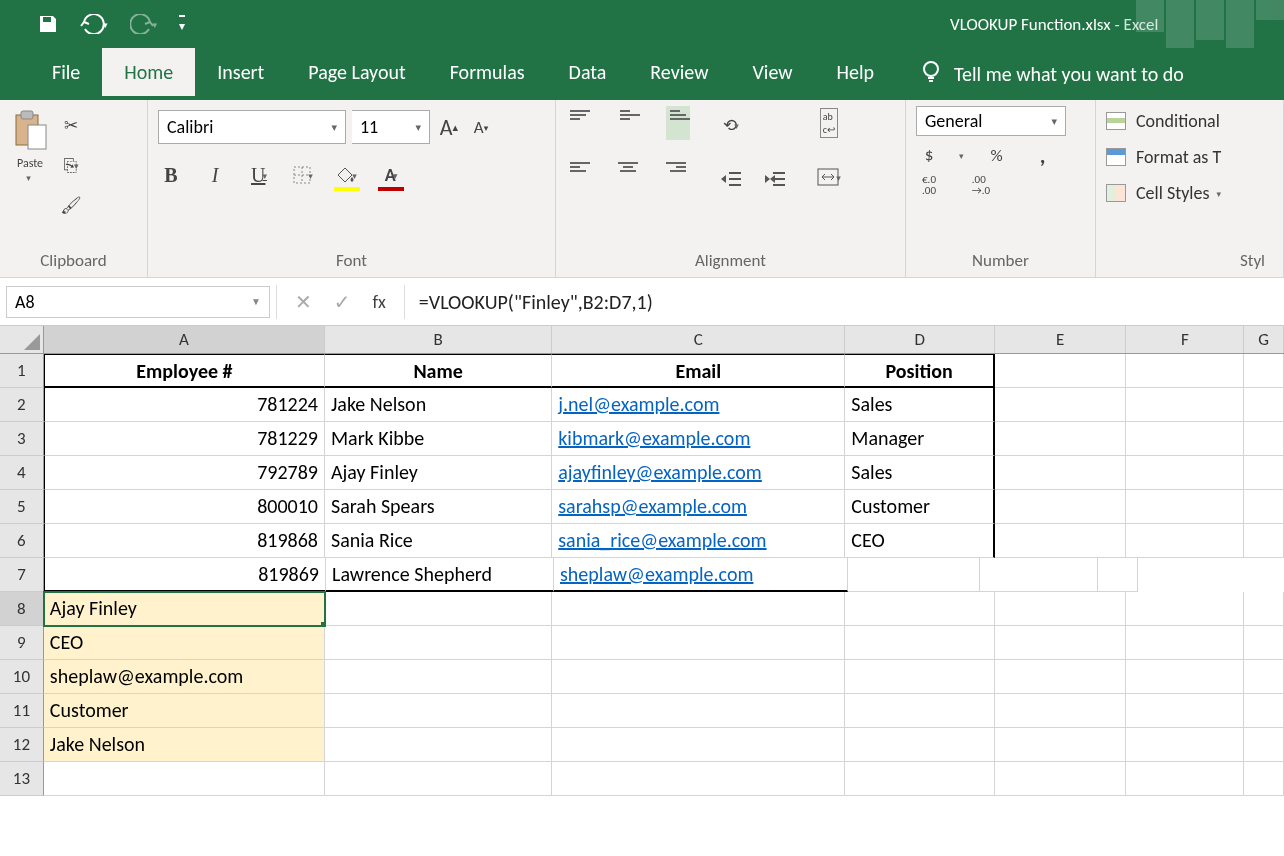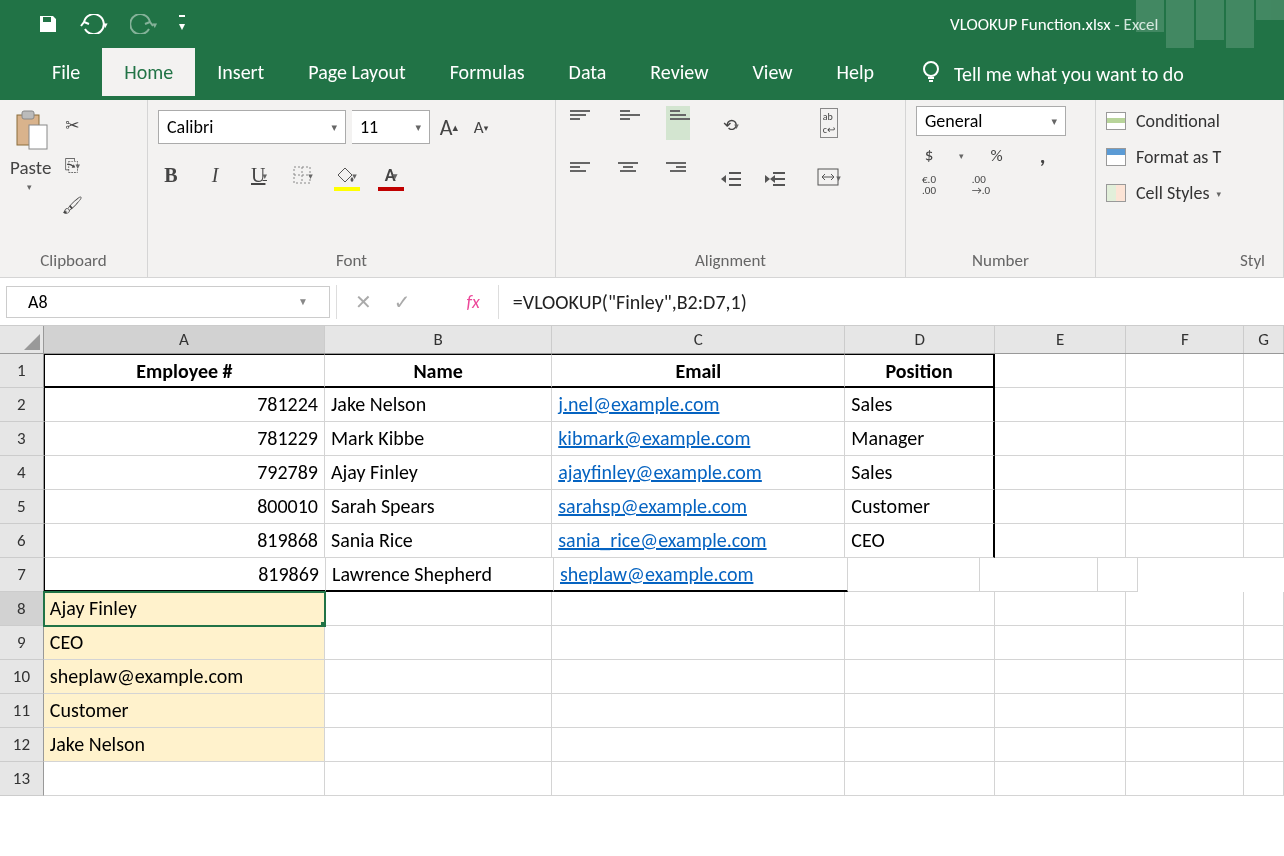--- a/index.html
+++ b/index.html
@@ -45,23 +45,23 @@
 .align-btn { display: flex; flex-direction: column; gap: 2px; cursor: pointer; padding: 4px; }
 .align-btn.sel { background: #d3e5d0; }
 .ln { height: 2px; background: #666; }
 .ln.s { width: 10px; } .ln.m { width: 16px; } .ln.l { width: 20px; }
 .styles-list { display: flex; flex-direction: column; gap: 14px; align-items: flex-start; padding-top: 4px;}
 .style-item { display: flex; gap: 10px; align-items: center; font-size: 18px; color: #333; cursor: pointer; white-space: nowrap;}
 .style-icon { width: 20px; height: 18px; background: linear-gradient(#fff 30%, #b8d49a 30% 65%, #fff 65%); border: 1px solid #999; }
 
 
 .fbar { height: 48px; border-bottom: 1px solid #ccc; display: flex; align-items: center; background: #fff;}
-.namebox { width: 324px; border: 1px solid #ccc; height: 32px; margin: 0 6px; display: flex; align-items: center; padding: 0 21px; font-size: 18px; justify-content: space-between; }
+.namebox { width: 264px; border: 1px solid #ccc; height: 32px; margin: 0 6px; display: flex; align-items: center; padding: 0 8px; font-size: 18px; justify-content: space-between; }
 .fx-btns { display: flex; gap: 22px; padding: 0 18px; color: #aaa; align-items: center;}
-.fx-btns span:last-child { color: #ec4899; font-style: italic; font-size: 18px; margin-left: 34px; }
+.fx-btns span:last-child { color: #404040; font-size: 18px; }
 .divider-v { width: 1px; height: 34px; background: #ddd; }
 .formula-input { flex: 1; padding: 0 14px; font-size: 20px; color: #222; }
 
 
 .sheet { position: relative; }
 .colheads { display: flex; height: 28px; background: #e6e6e6; border-bottom: 1px solid #999;}
 .corner { width: 44px; border-right: 1px solid #999; background: #e6e6e6; position: relative;}
 .corner::after { content: ""; position: absolute; right: 3px; bottom: 3px; border: 8px solid transparent; border-right-color: #999; border-bottom-color: #999; }
 .ch { border-right: 1px solid #ccc; text-align: center; font-size: 17px; color: #333; line-height: 28px; background: #e6e6e6;}
 .ch.sel { background: #d2d2d2; }
@@ -145,21 +145,21 @@
   <div class="group" style="width:148px">
     <div class="group-body">
       <div class="btncol">
         <div class="big-icon">
           <svg width="36" height="42">
               <rect x="4" y="6" width="22" height="30" fill="#d9b38c" stroke="#8a6d3b"></rect>
               <rect x="9" y="2" width="12" height="8" rx="2" fill="#bbb" stroke="#888"></rect>
               <rect x="16" y="16" width="18" height="24" fill="#fff" stroke="#888"></rect>
             </svg>
         </div>
-        <span style="font-size:19px;color:#444">Paste</span>
+        <span style="font-size:12px;color:#444">Paste</span>
         <span class="dd">▾</span>
       </div>
       <div class="btncol" style="gap:14px;padding-top:6px">
         <span class="ico">✂</span>
         <span class="ico">⎘<span class="dd">▾</span></span>
         <span class="ico">🖌</span>
       </div>
     </div>
     <div class="group-label">Clipboard</div>
   </div>

